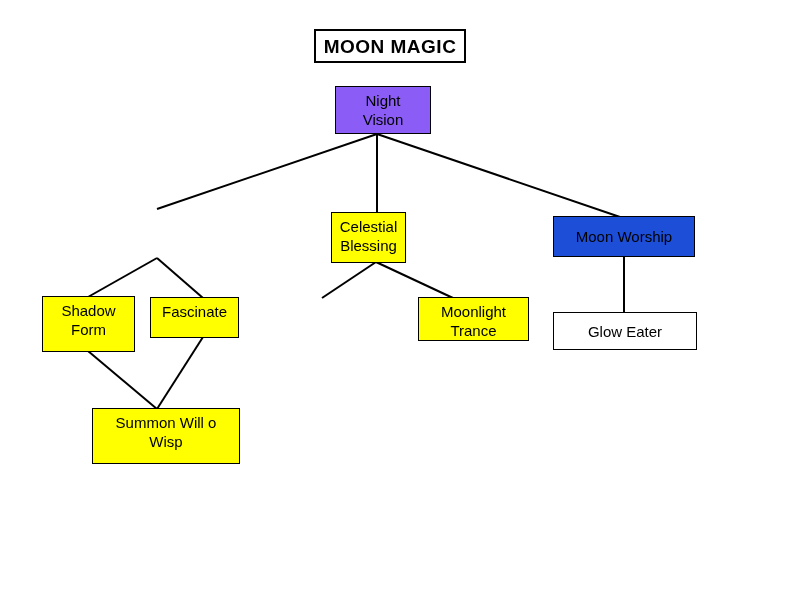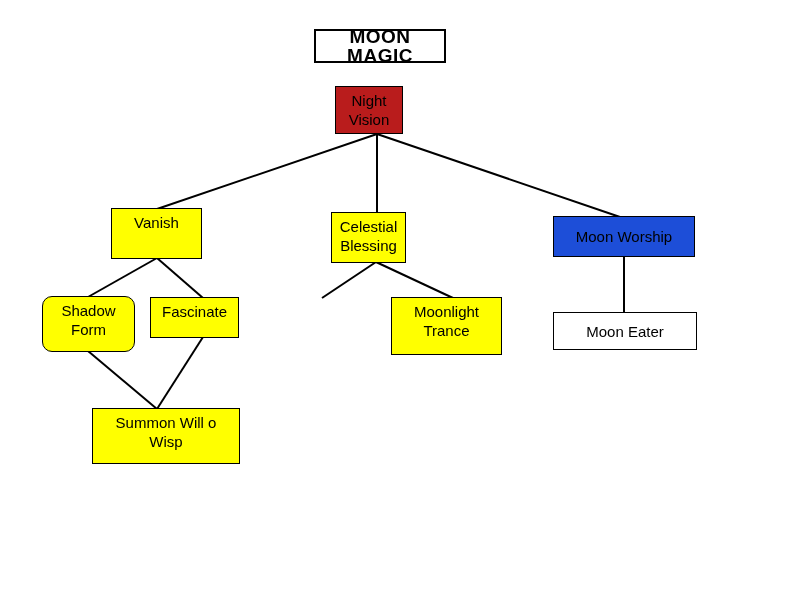--- a/index.html
+++ b/index.html
@@ -55,39 +55,38 @@
     <line x1="377" y1="134" x2="620" y2="217"></line>
     <line x1="157" y1="258" x2="88" y2="297"></line>
     <line x1="157" y1="258" x2="203" y2="298"></line>
     <line x1="376" y1="262" x2="322" y2="298"></line>
     <line x1="376" y1="262" x2="453" y2="298"></line>
     <line x1="624" y1="256" x2="624" y2="313"></line>
     <line x1="88" y1="351" x2="157" y2="409"></line>
     <line x1="203" y1="337" x2="157" y2="409"></line>
   </svg>
 
-  <div class="node node--title" style="left: 314px; top: 29px; width: 132px; height: 34px; background-color: rgb(255, 255, 255);">MOON MAGIC</div>
+  <div class="node node--title" style="left: 314px; top: 29px; width: 152px; height: 34px; background-color: rgb(255, 255, 255);">MOON MAGIC</div>
 
-  <div class="node" style="left: 335px; top: 86px; width: 68px; height: 48px; background-color: #b91c1c;">Night
+  <div class="node" style="left: 335px; top: 86px; width: 96px; height: 48px; background-color: #8b5cf6;">Night
 Vision</div>
 
-  <div class="node" style="left: 111px; top: 208px; width: 91px; height: 51px; background-color: rgb(255, 255, 0);">Vanish</div>
 
   <div class="node" style="left: 331px; top: 212px; width: 75px; height: 51px; background-color: rgb(255, 255, 0);">Celestial
 Blessing</div>
 
   <div class="node node--vcenter" style="left: 553px; top: 216px; width: 142px; height: 41px; background-color: #1d4ed8;">Moon Worship</div>
 
-  <div class="node" style="left: 42px; top: 296px; width: 93px; height: 56px; background-color: rgb(255, 255, 0); border-radius: 10px;">Shadow
+  <div class="node" style="left: 42px; top: 296px; width: 93px; height: 56px; background-color: rgb(255, 255, 0);">Shadow
 Form</div>
 
   <div class="node" style="left: 150px; top: 297px; width: 89px; height: 41px; background-color: rgb(255, 255, 0);">Fascinate</div>
 
 
-  <div class="node" style="left: 391px; top: 297px; width: 111px; height: 58px; background-color: rgb(255, 255, 0);">Moonlight
+  <div class="node" style="left: 418px; top: 297px; width: 111px; height: 44px; background-color: rgb(255, 255, 0);">Moonlight
 Trance</div>
 
-  <div class="node node--vcenter" style="left: 553px; top: 312px; width: 144px; height: 38px; background-color: rgb(255, 255, 255);">Moon Eater</div>
+  <div class="node node--vcenter" style="left: 553px; top: 312px; width: 144px; height: 38px; background-color: rgb(255, 255, 255);">Glow Eater</div>
 
   <div class="node" style="left: 92px; top: 408px; width: 148px; height: 56px; background-color: rgb(255, 255, 0);">Summon Will o
 Wisp</div>
 
 </div>
 
 </body></html>

